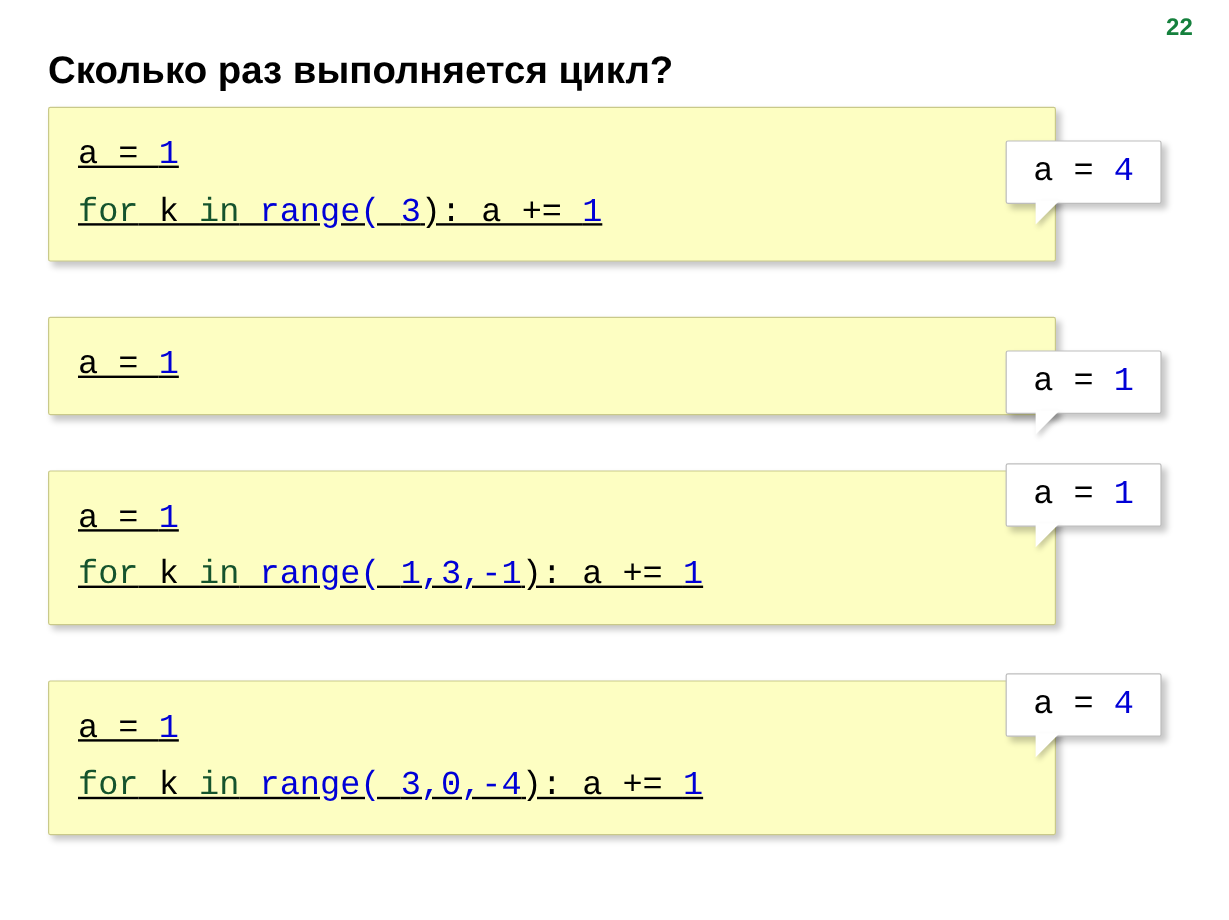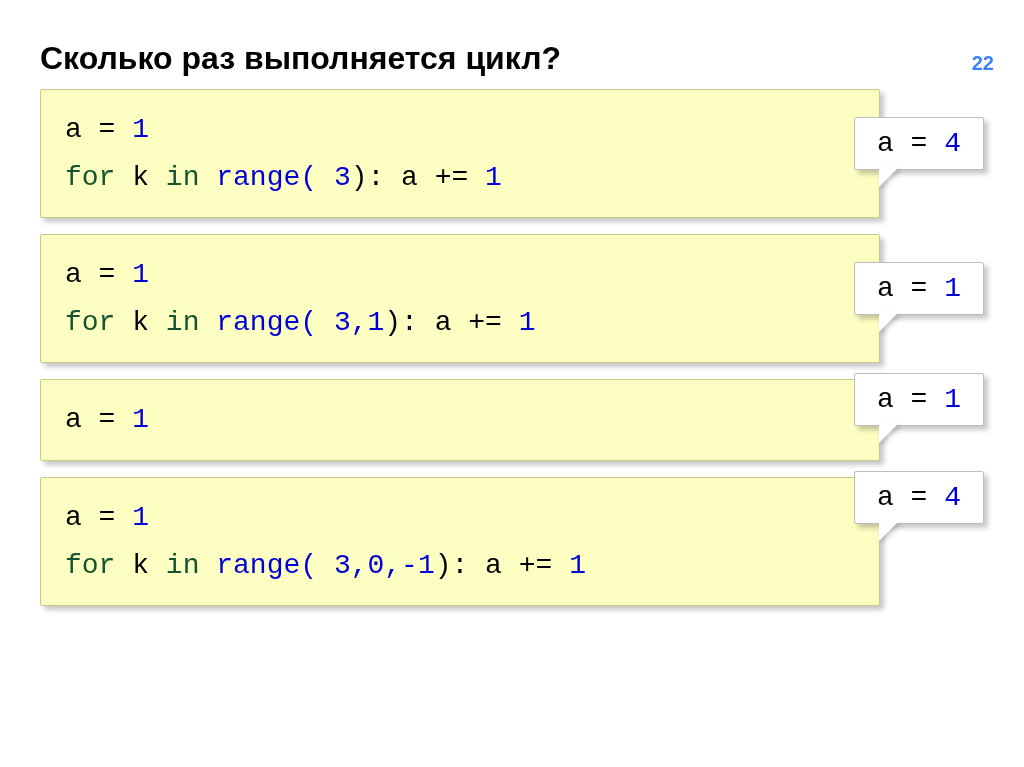--- a/index.html
+++ b/index.html
@@ -10,51 +10,51 @@
     font-family: Arial, Helvetica, sans-serif;
     position: relative;
     padding: 20px 40px;
   }
   .page-number {
     position: absolute;
     top: 12px;
     right: 30px;
     font-size: 20px;
     font-weight: bold;
-    color: #3b82f6;
-    margin-top: 40px;
+    color: #15803d;
   }
   .title {
     font-size: 32px;
     font-weight: bold;
     color: #000;
     margin-top: 20px;
     margin-bottom: 12px;
   }
   .example-row {
     position: relative;
-    margin-bottom: 16px;
+    margin-bottom: 46px;
+    text-decoration: underline;
   }
   .code-block {
     background: #fdfec2;
     border: 1px solid #c9c98a;
     border-radius: 2px;
     box-shadow: 4px 4px 5px rgba(0,0,0,0.22);
     padding: 16px 24px;
     font-family: "Courier New", Courier, monospace;
     font-size: 28px;
     line-height: 1.7;
     width: 840px;
   }
   .code-block .line {
     white-space: pre;
   }
   .answer-bubble {
     position: absolute;
-    right: 0px;
+    right: 16px;
     background: #ffffff;
     border: 1px solid #bdbdbd;
     border-radius: 2px;
     box-shadow: 4px 4px 5px rgba(0,0,0,0.22);
     padding: 10px 22px;
     font-family: "Courier New", Courier, monospace;
     font-size: 28px;
   }
   .answer-bubble .tail {
     position: absolute;
@@ -85,40 +85,40 @@
   </div>
   <div class="answer-bubble" style="top:28px;">
     <span class="txt">a = </span><span class="num">4</span>
     <div class="tail"></div>
   </div>
 </div>
 
 <div class="example-row">
   <div class="code-block">
     <div class="line"><span class="txt">a = </span><span class="num">1</span></div>
-    <div class="line"><span class="kw">for</span><span class="txt"> k </span><span class="kw">in</span><span class="fn"> range( </span><span class="num">3,1</span><span class="txt">): a += </span><span class="num">1</span></div>
   </div>
   <div class="answer-bubble" style="top:28px;">
     <span class="txt">a = </span><span class="num">1</span>
     <div class="tail"></div>
   </div>
 </div>
 
 <div class="example-row">
   <div class="code-block">
     <div class="line"><span class="txt">a = </span><span class="num">1</span></div>
+    <div class="line"><span class="kw">for</span><span class="txt"> k </span><span class="kw">in</span><span class="fn"> range( </span><span class="num">1,3,-1</span><span class="txt">): a += </span><span class="num">1</span></div>
   </div>
   <div class="answer-bubble" style="top:-6px;">
     <span class="txt">a = </span><span class="num">1</span>
     <div class="tail"></div>
   </div>
 </div>
 
 <div class="example-row">
   <div class="code-block">
     <div class="line"><span class="txt">a = </span><span class="num">1</span></div>
-    <div class="line"><span class="kw">for</span><span class="txt"> k </span><span class="kw">in</span><span class="fn"> range( </span><span class="num">3,0,-1</span><span class="txt">): a += </span><span class="num">1</span></div>
+    <div class="line"><span class="kw">for</span><span class="txt"> k </span><span class="kw">in</span><span class="fn"> range( </span><span class="num">3,0,-4</span><span class="txt">): a += </span><span class="num">1</span></div>
   </div>
   <div class="answer-bubble" style="top:-6px;">
     <span class="txt">a = </span><span class="num">4</span>
     <div class="tail"></div>
   </div>
 </div>
 
 </body></html>

